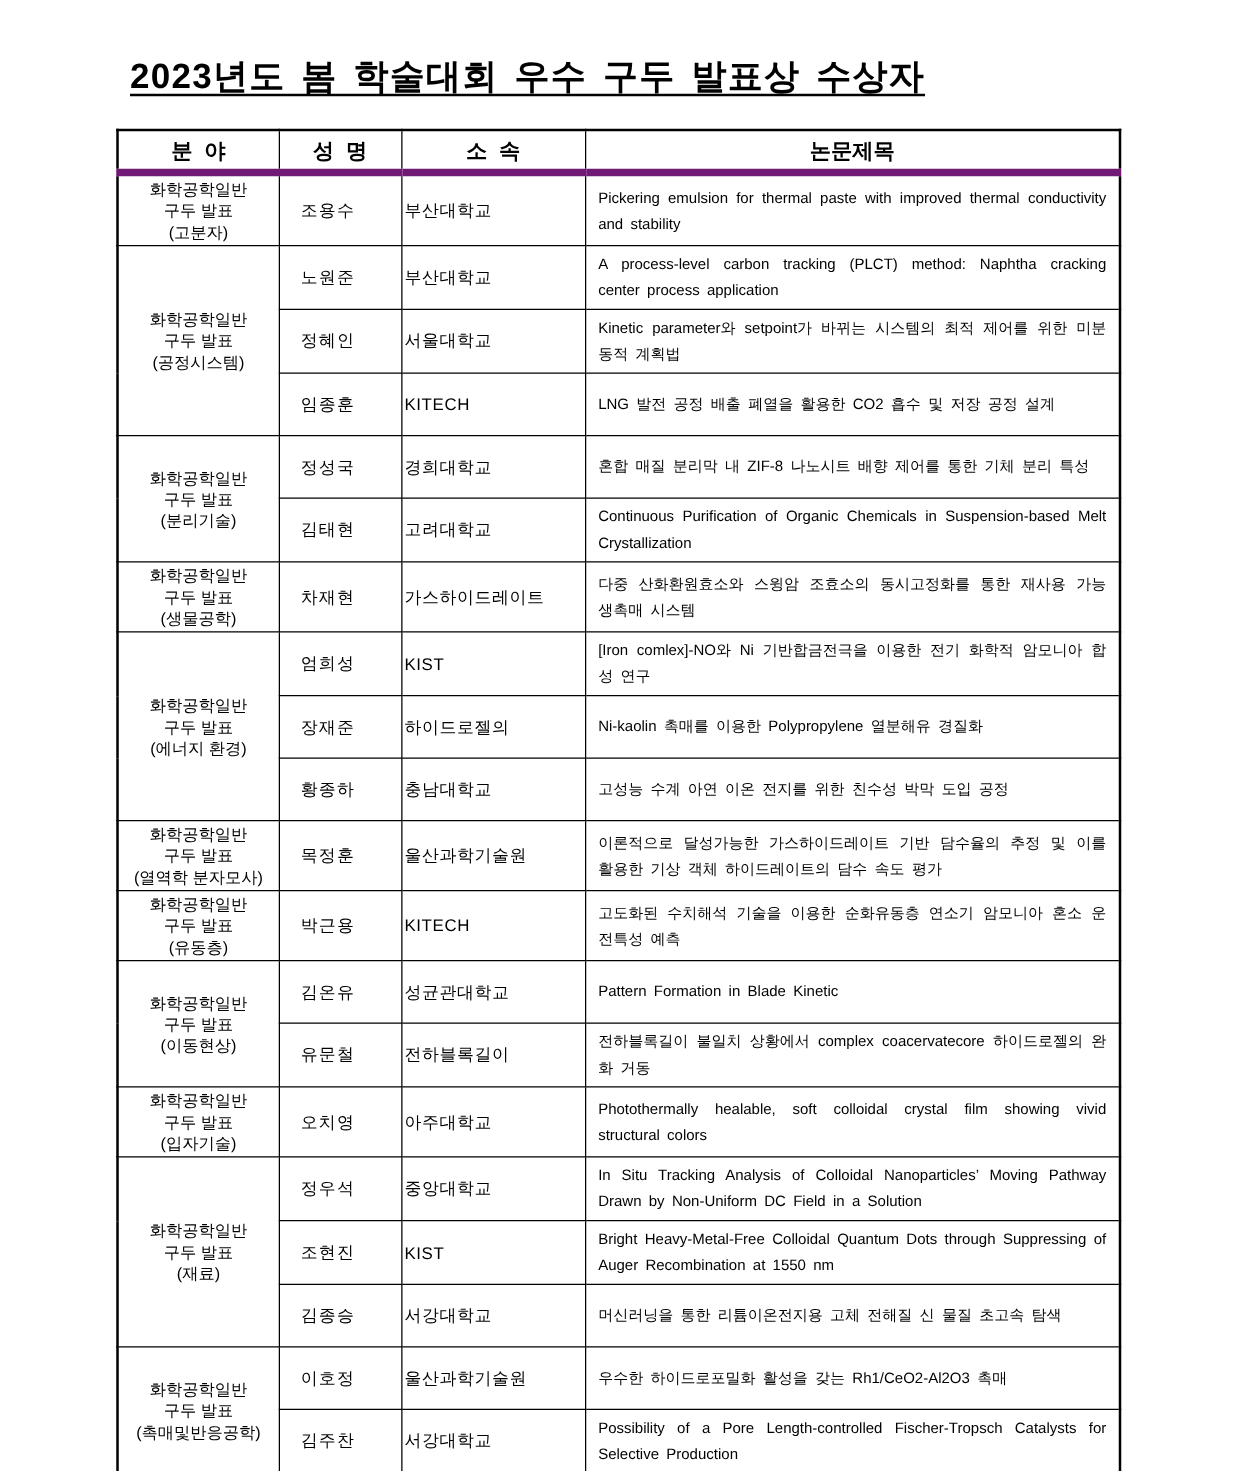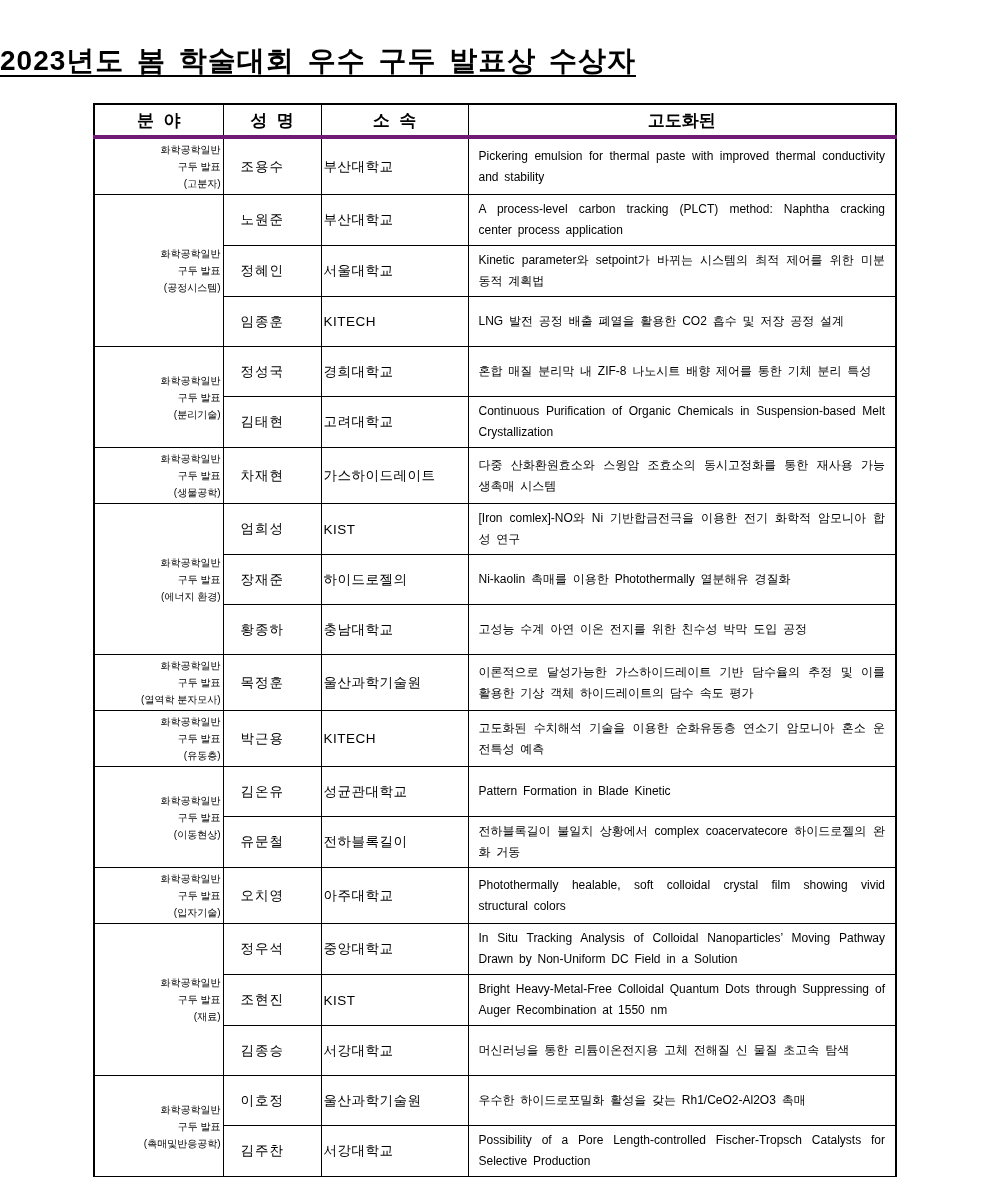--- a/index.html
+++ b/index.html
@@ -10,21 +10,21 @@
     height: 1177px;
     position: relative;
     font-family: "Liberation Sans", "DejaVu Sans", sans-serif;
     color: #000000;
   }
   .page-title {
     position: absolute;
     top: 42px;
     left: 0;
     width: 844px;
-    text-align: left;
+    text-align: center;
     font-size: 28px;
     font-weight: bold;
     letter-spacing: 1px;
     word-spacing: 4px;
     text-decoration: underline;
     text-decoration-thickness: 2px;
     text-underline-offset: 5px;
   }
   table.awards {
     position: absolute;
@@ -39,30 +39,30 @@
     border: 1px solid #000;
     vertical-align: middle;
     overflow: hidden;
   }
   .awards thead th {
     height: 28px;
     font-size: 17px;
     font-weight: bold;
     text-align: center;
     white-space: pre;
-    border-bottom: 4px solid #701a75;
+    border-bottom: 6px solid #701a75;
   }
   .awards tbody tr { height: 50px; }
   .col-field { width: 129px; }
   .col-name  { width: 98px;  }
   .col-affil { width: 147px; }
   .col-title { width: 428px; }
   .field-cell {
-    text-align: right;
-    font-size: 10px;
+    text-align: center;
+    font-size: 13px;
     line-height: 17px;
     white-space: pre-line;
     padding: 2px 2px;
   }
   .name-cell {
     font-size: 13.5px;
     letter-spacing: 1px;
     padding-left: 17px;
   }
   .affil-cell {
@@ -88,21 +88,21 @@
     <col class="col-field">
       <col class="col-name">
       <col class="col-affil">
       <col class="col-title">
   </colgroup>
   <thead>
     <tr>
       <th>분  야</th>
       <th>성  명</th>
       <th>소  속</th>
-      <th>고도화된</th>
+      <th>논문제목</th>
     </tr>
   </thead>
   <tbody>
 
     <tr>
       <td class="field-cell" rowspan="1">화학공학일반
 구두 발표
 (고분자)</td>
       <td class="name-cell">조용수</td>
       <td class="affil-cell">부산대학교</td>
@@ -155,21 +155,21 @@
       <td class="field-cell" rowspan="3">화학공학일반
 구두 발표
 (에너지 환경)</td>
       <td class="name-cell">엄희성</td>
       <td class="affil-cell">KIST</td>
       <td class="title-cell">[Iron comlex]-NO와 Ni 기반합금전극을 이용한 전기 화학적 암모니아 합성 연구</td>
     </tr>
     <tr>
       <td class="name-cell">장재준</td>
       <td class="affil-cell">하이드로젤의</td>
-      <td class="title-cell">Ni-kaolin 촉매를 이용한 Photothermally 열분해유 경질화</td>
+      <td class="title-cell">Ni-kaolin 촉매를 이용한 Polypropylene 열분해유 경질화</td>
     </tr>
     <tr>
       <td class="name-cell">황종하</td>
       <td class="affil-cell">충남대학교</td>
       <td class="title-cell">고성능 수계 아연 이온 전지를 위한 친수성 박막 도입 공정</td>
     </tr>
 
     <tr>
       <td class="field-cell" rowspan="1">화학공학일반
 구두 발표

